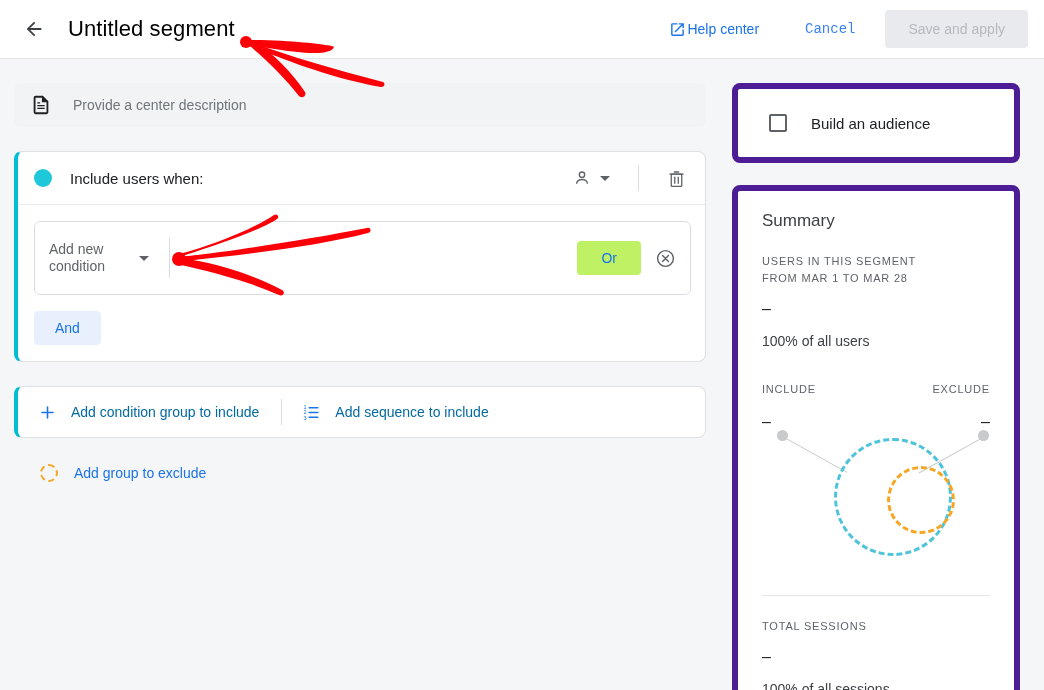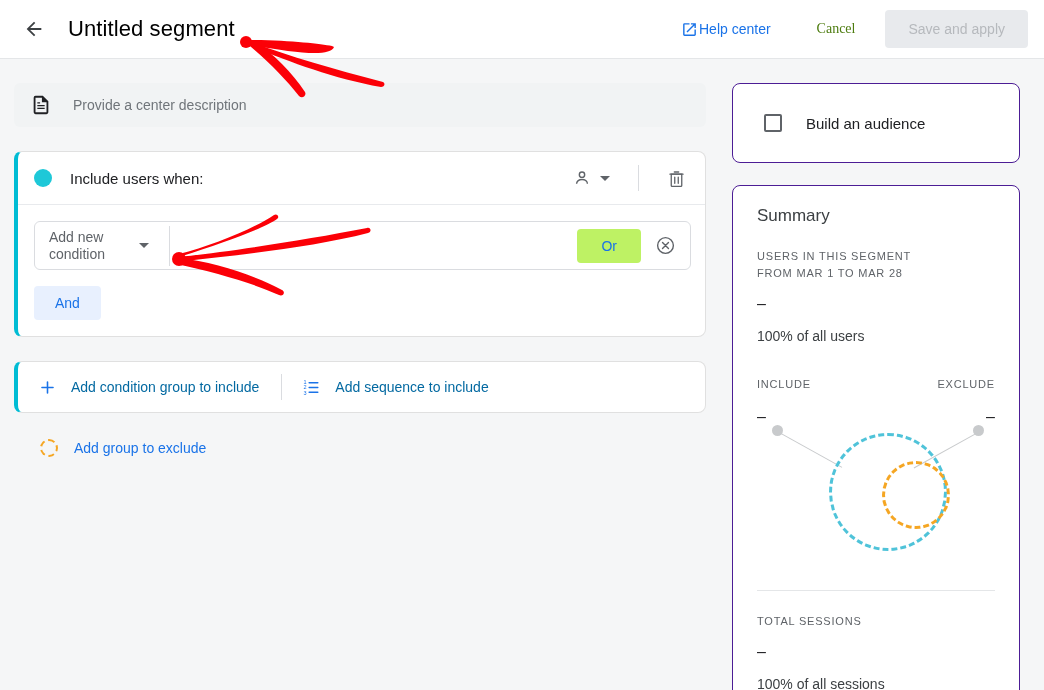--- a/index.html
+++ b/index.html
@@ -43,29 +43,29 @@
   .help-center {
     display: flex; align-items: center; gap: 1px;
     color: #1a73e8;
     font-size: 14px;
     font-weight: 500;
     cursor: pointer;
     padding: 6px 8px;
     border-radius: 4px;
   }
   .cancel-btn {
-    color: #4d7c0f;
+    color: #3b82f6;
     font-size: 14px;
     font-weight: 500;
     margin-left: 26px;
     padding: 9px 12px;
     border-radius: 4px;
     cursor: pointer;
     background: none; border: none;
-    font-family: Liberation Serif, serif;
+    font-family: Liberation Mono, monospace;
   }
   .save-btn {
     margin-left: 18px;
     margin-right: 16px;
     background: #e8eaed;
     color: #b6b9bd;
     font-size: 14px;
     font-weight: 500;
     border: none;
     border-radius: 4px;
@@ -137,21 +137,21 @@
   .trash-btn {
     width: 30px; height: 30px;
     display: flex; align-items: center; justify-content: center;
     border-radius: 50%;
     cursor: pointer;
   }
 
   .cond-body { padding: 16px 14px 16px 16px; }
 
   .cond-row {
-    height: 49px;
+    height: 74px;
     border: 1px solid #dadce0;
     border-radius: 6px;
     display: flex; align-items: center;
     background: #fff;
   }
   .cond-dropdown {
     display: flex; align-items: center;
     padding: 0 12px 0 14px;
     min-width: 134px;
     height: 100%;
@@ -251,21 +251,21 @@
 
   
   .right-col {
     position: absolute;
     top: 59px; right: 0;
     width: 324px; height: 631px;
     padding: 24px 24px 0 12px;
   }
   .card {
     background: #ffffff;
-    border: 1px solid #4c1d95;
+    border: 6px solid #4c1d95;
     border-radius: 8px;
   }
   .audience-card {
     height: 80px;
     display: flex; align-items: center;
     padding-left: 31px;
   }
   .checkbox {
     width: 18px; height: 18px;
     border: 2px solid #5f6368;

